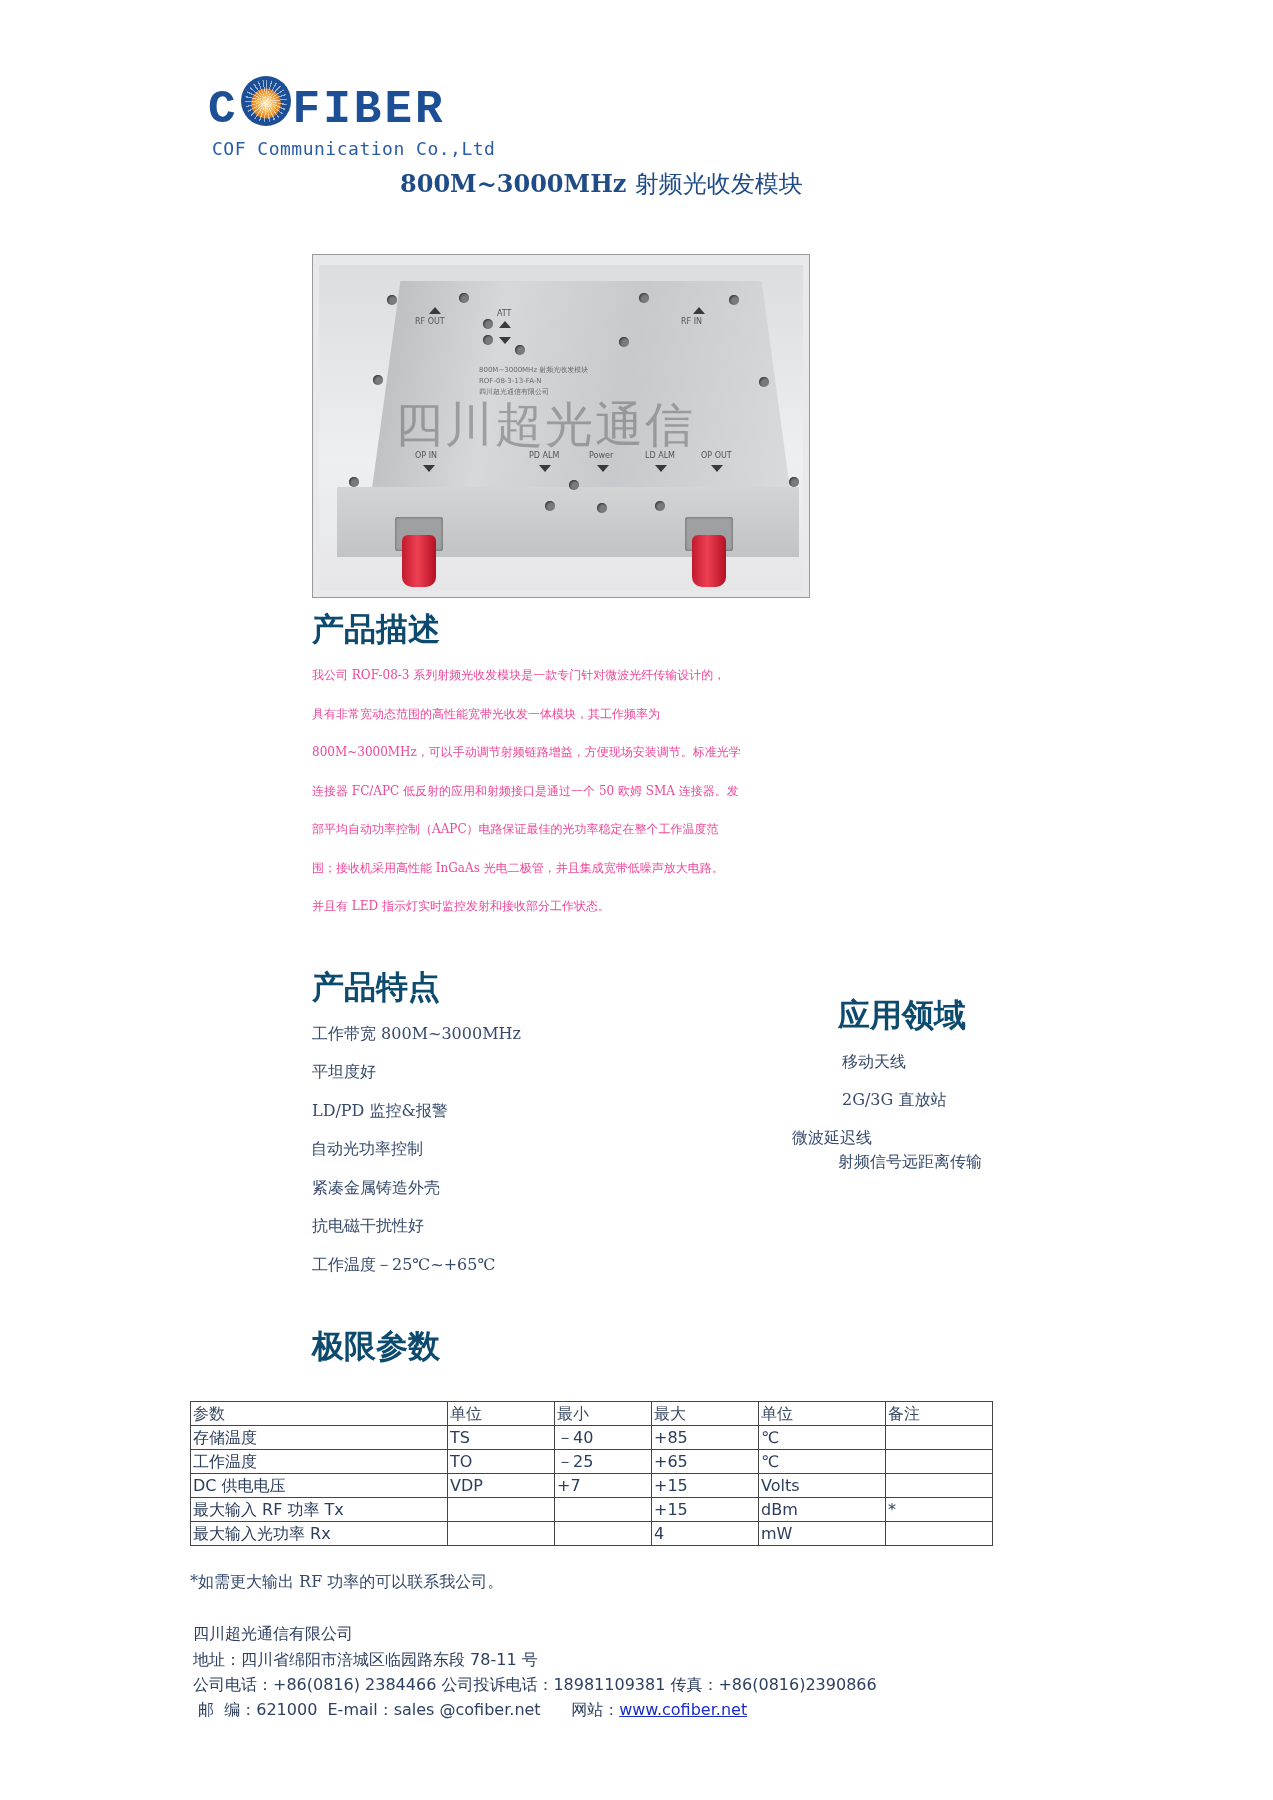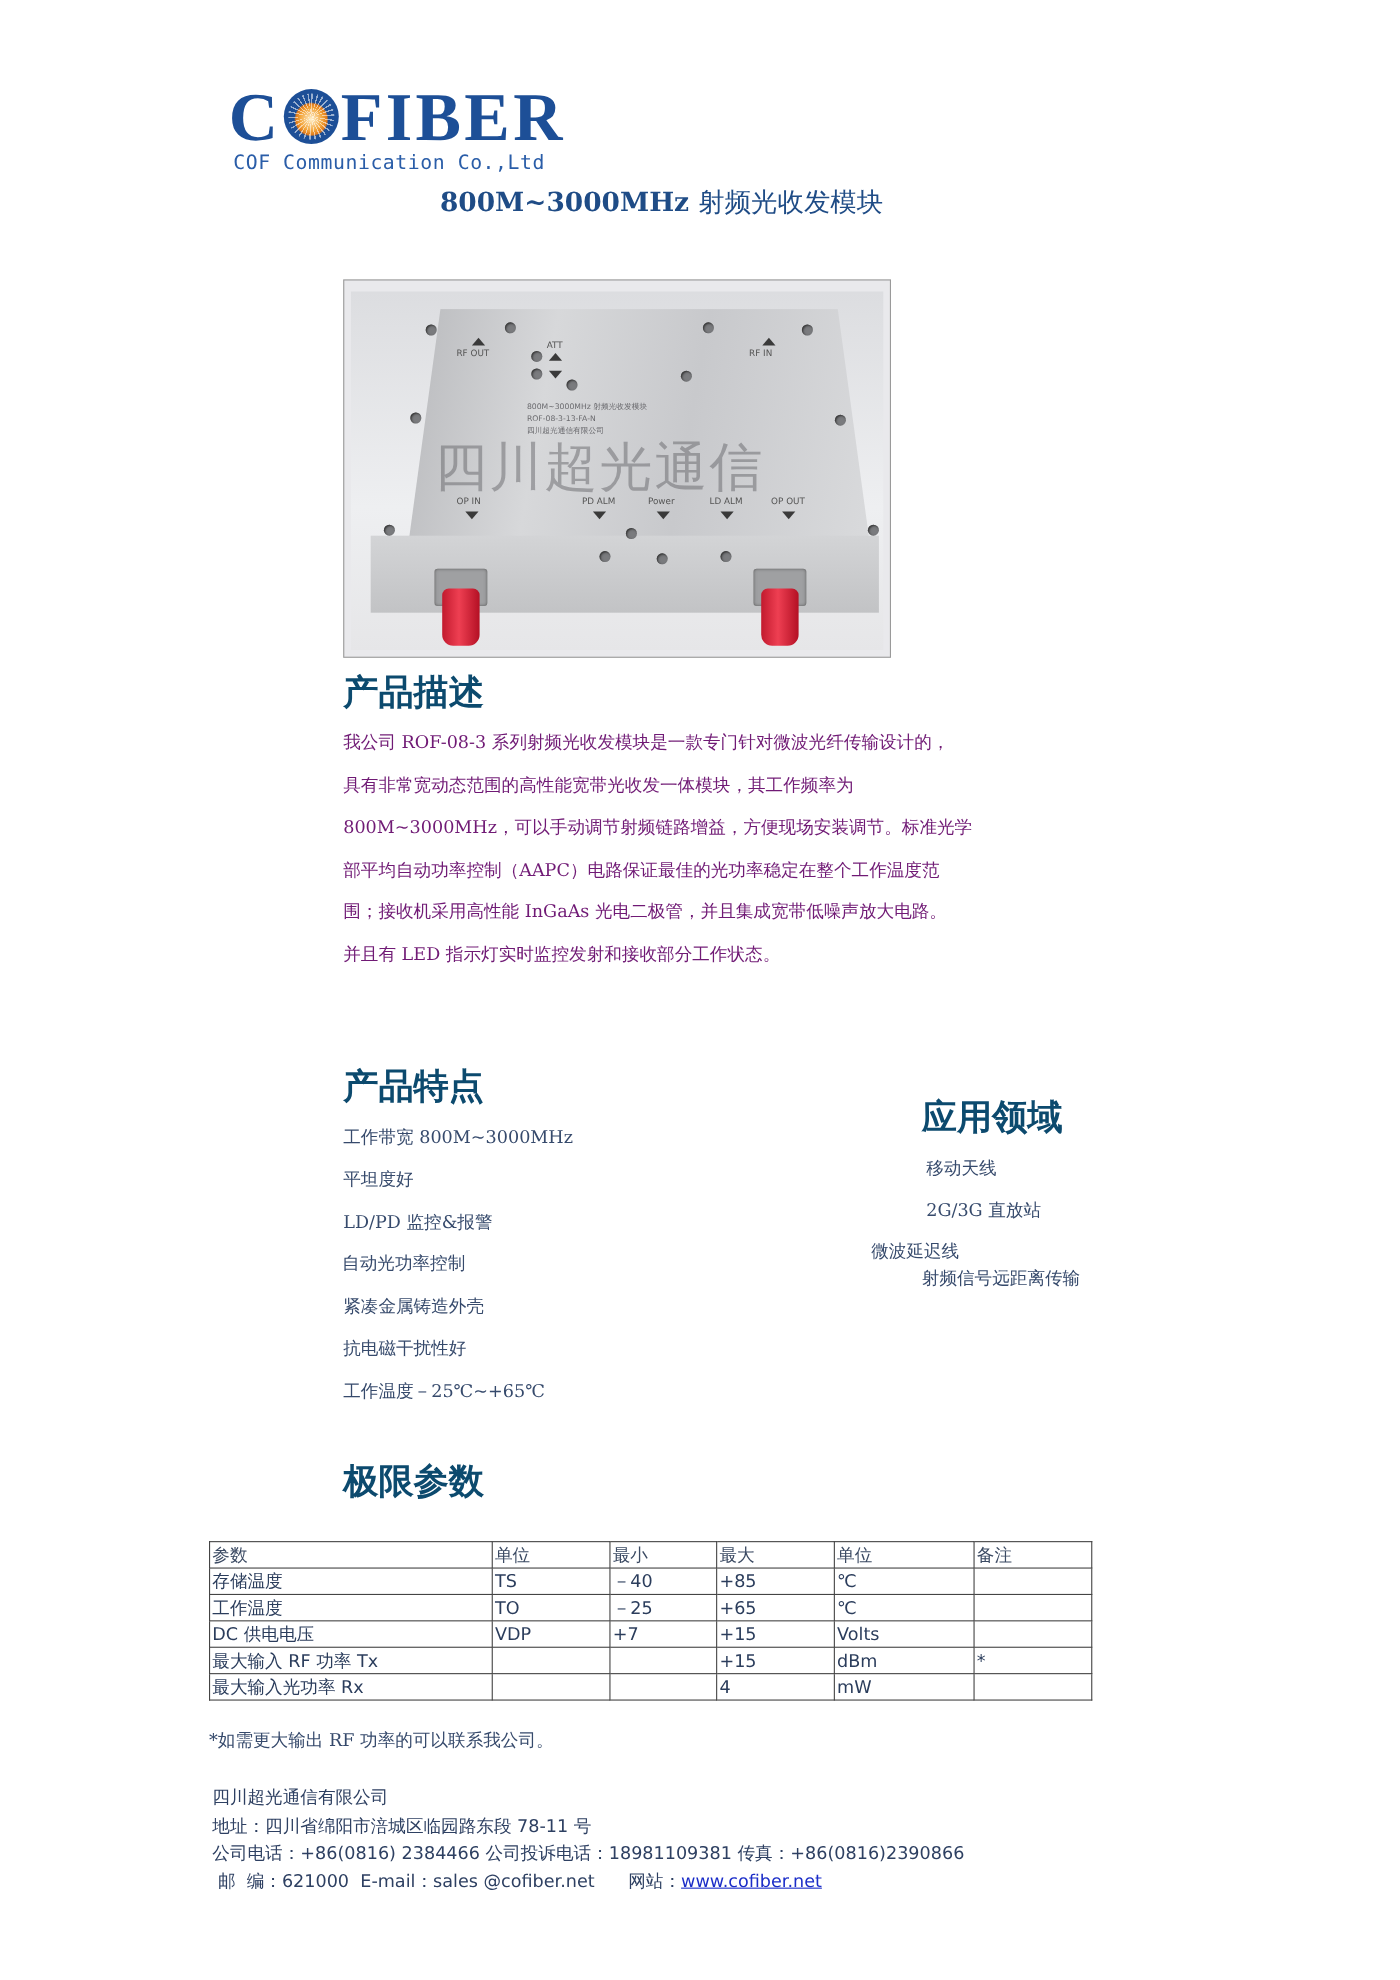--- a/index.html
+++ b/index.html
@@ -1,21 +1,21 @@
 <!DOCTYPE html>
 <html><head>
 <meta charset="utf-8">
 <style>
   html, body { margin: 0; padding: 0; background: #ffffff; }
   body { width: 1273px; height: 1800px; position: relative; overflow: hidden; font-family: "DejaVu Serif", serif; color: #2b3d5c; }
   .abs { position: absolute; }
 
   
   .logo { left: 208px; top: 76px; width: 330px; height: 90px; }
-  .logo-word { position: absolute; left: 0; top: 0; font-family: Liberation Serif, serif; font-weight: bold; font-size: 62px; letter-spacing: 3px; color: #1d4f97; line-height: 62px; white-space: nowrap; }
+  .logo-word { position: absolute; left: 0; top: 0; font-family: Liberation Mono, monospace; font-weight: bold; font-size: 46px; letter-spacing: 3px; color: #1d4f97; line-height: 62px; white-space: nowrap; }
   .logo-word .o-mark { display: inline-block; width: 50px; height: 50px; border-radius: 50%; vertical-align: -4px; margin: 0 2px;
       background: radial-gradient(circle at 50% 55%, #fff2d0 0%, #f2a43a 28%, #e07a1a 38%, #1d4f97 42%, #1d4f97 100%); position: relative; }
   .logo-word .o-mark::after { content: ""; position: absolute; inset: 4px; border-radius: 50%;
       background: repeating-conic-gradient(from 0deg, rgba(255,255,255,0.55) 0deg 4deg, transparent 4deg 14deg); }
   .logo-sub { position: absolute; left: 4px; top: 62px; font-family: "DejaVu Sans Mono", monospace; font-size: 18px; color: #2a5da8; white-space: nowrap; letter-spacing: 0.5px; }
 
   .doc-title { left: 400px; top: 168px; font-size: 24px; font-weight: bold; color: #1f4c86; white-space: nowrap; }
   .doc-title .cn { font-family: "DejaVu Sans", sans-serif; font-weight: normal; }
 
   
@@ -30,21 +30,21 @@
   .tri.up { border-top: none; border-bottom: 7px solid #3a3a3a; }
   .lbl { position: absolute; font-family: "DejaVu Sans", sans-serif; font-size: 8px; color: #555; white-space: nowrap; }
   .watermark { position: absolute; left: 76px; top: 128px; font-family: "DejaVu Sans", sans-serif; font-size: 48px; color: rgba(90,90,95,0.45); white-space: nowrap; letter-spacing: 2px; }
   .engrave { position: absolute; left: 160px; top: 100px; font-family: "DejaVu Sans", sans-serif; font-size: 7px; color: #6a6a6e; line-height: 11px; }
   .connector { position: absolute; width: 48px; height: 70px; }
   .connector .flange { position: absolute; left: 0; top: 0; width: 48px; height: 34px; background: #9fa0a2; border-radius: 3px; box-shadow: inset 0 0 3px #555; }
   .connector .cap { position: absolute; left: 7px; top: 18px; width: 34px; height: 52px; border-radius: 6px 6px 10px 10px; background: linear-gradient(90deg, #c21a2e 0%, #ee3f52 45%, #b41024 100%); }
 
   
   .h2 { font-family: "DejaVu Sans", sans-serif; font-weight: bold; font-size: 32px; color: #0c4a6e; white-space: nowrap; }
-  .para { font-size: 16px; color: #701a75; line-height: 38.5px; white-space: nowrap; }
+  .para { font-size: 12px; color: #ec4899; line-height: 38.5px; white-space: nowrap; }
   .list-item { font-size: 16px; color: #364a6c; white-space: nowrap; position: absolute; }
 
   
   .spec-table { left: 190px; top: 1401px; border-collapse: collapse; font-family: "DejaVu Sans", sans-serif; font-size: 16px; color: #2b3d5c; }
   .spec-table td { border: 1.5px solid #444; height: 23px; padding: 0 2px; line-height: 22px; vertical-align: middle; white-space: nowrap; }
   .spec-table td.c0 { width: 252px; }
   .spec-table td.c1 { width: 102px; }
   .spec-table td.c2 { width: 92px; }
   .spec-table td.c3 { width: 102px; }
   .spec-table td.c4 { width: 122px; }
@@ -125,20 +125,21 @@
       <div class="cap"></div>
     </div>
   </div>
 </div>
 
 <div class="abs h2" style="left:312px;top:608px">产品描述</div>
 <div class="abs para" style="left:312px;top:656px">
   <div>我公司 ROF-08-3 系列射频光收发模块是一款专门针对微波光纤传输设计的，</div>
   <div>具有非常宽动态范围的高性能宽带光收发一体模块，其工作频率为</div>
   <div>800M~3000MHz，可以手动调节射频链路增益，方便现场安装调节。标准光学</div>
+  <div>连接器 FC/APC 低反射的应用和射频接口是通过一个 50 欧姆 SMA 连接器。发</div>
   <div>部平均自动功率控制（AAPC）电路保证最佳的光功率稳定在整个工作温度范</div>
   <div>围；接收机采用高性能 InGaAs 光电二极管，并且集成宽带低噪声放大电路。</div>
   <div>并且有 LED 指示灯实时监控发射和接收部分工作状态。</div>
 </div>
 
 <div class="abs h2" style="left:312px;top:966px">产品特点</div>
 <div class="list-item" style="left:312px;top:1024px">工作带宽 800M~3000MHz</div>
 <div class="list-item" style="left:312px;top:1062px">平坦度好</div>
 <div class="list-item" style="left:312px;top:1101px">LD/PD 监控&amp;报警</div>
 <div class="list-item" style="left:311px;top:1139px">自动光功率控制</div>

